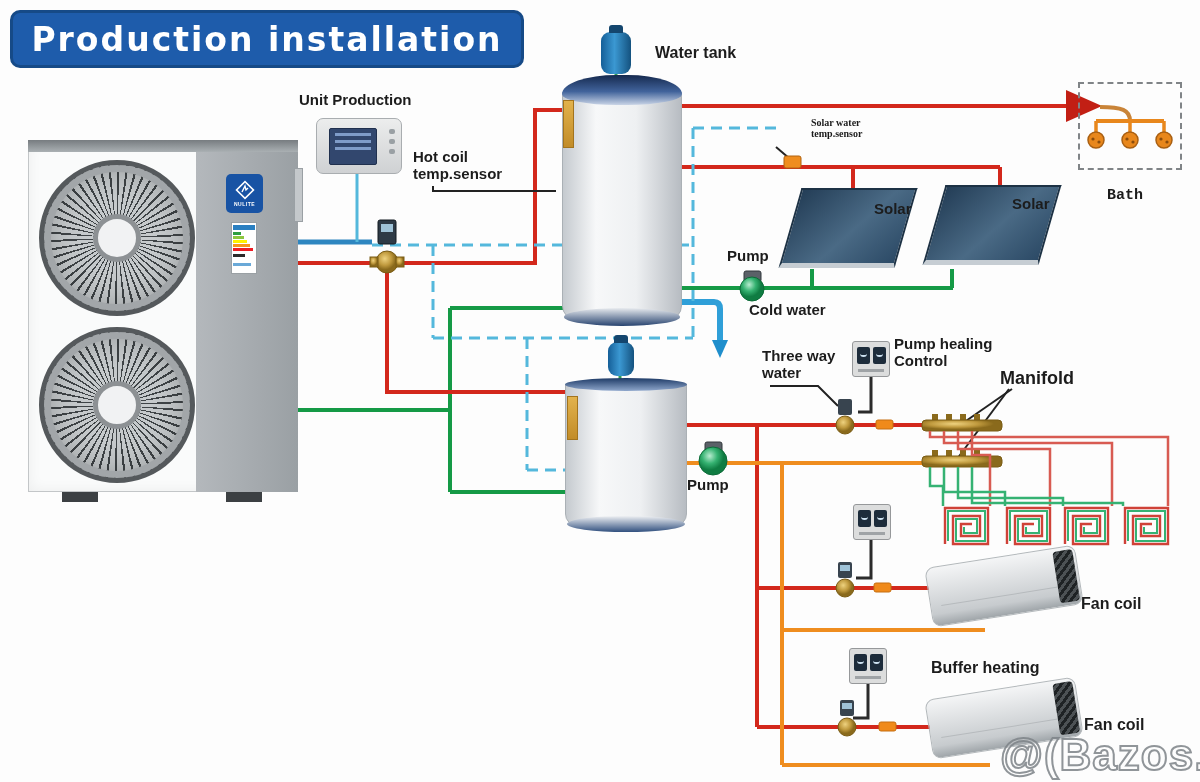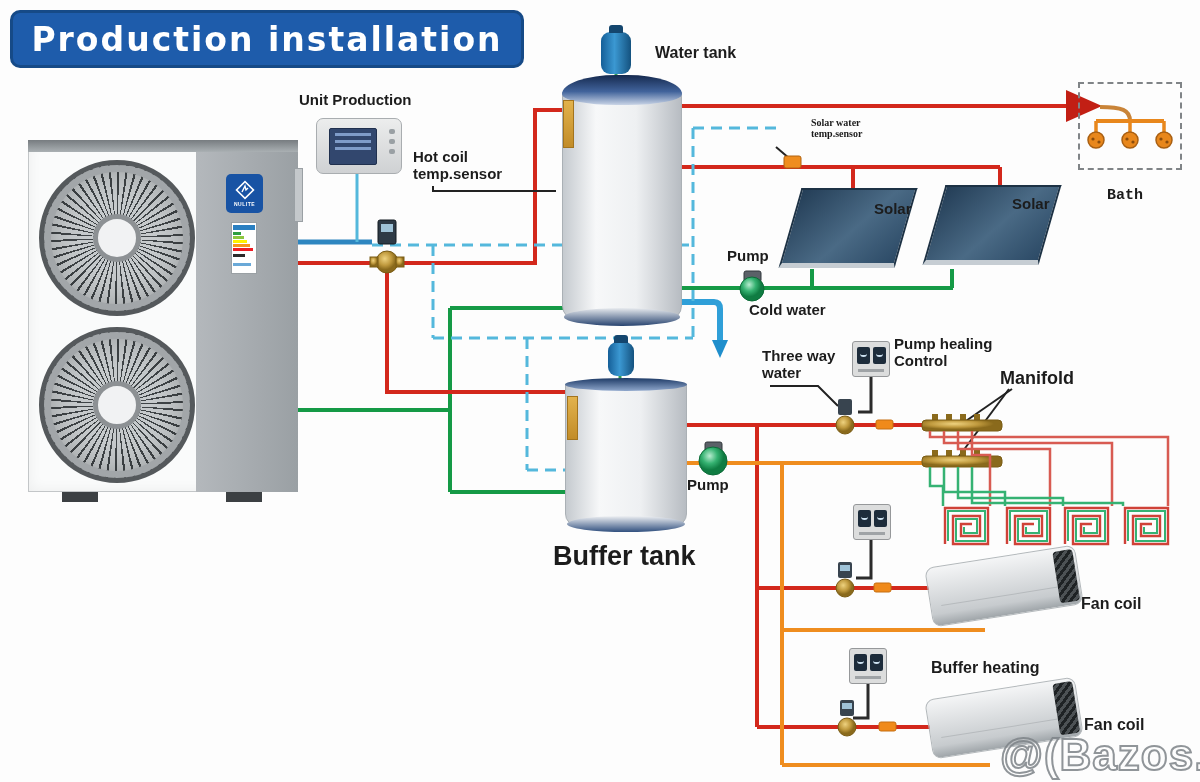--- a/index.html
+++ b/index.html
@@ -384,19 +384,18 @@
   <div class="lbl" style="left:727px;top:248px;font-size:15px;">Pump</div>
   <div class="lbl" style="left:749px;top:302px;font-size:15px;">Cold water</div>
   <div class="lbl" style="left:762px;top:348px;font-size:15px;">
     <span>Three way</span><br><span>water</span>
   </div>
   <div class="lbl" style="left:894px;top:336px;font-size:15px;">
     <span>Pump healing</span><br><span>Control</span>
   </div>
   <div class="lbl" style="left:1000px;top:368px;font-size:18px;">Manifold</div>
   <div class="lbl" style="left:687px;top:477px;font-size:15px;">Pump</div>
-  <div class="lbl" style="left:553px;top:541px;font-size:27px;">Buffer tank</div>
   <div class="lbl" style="left:1081px;top:595px;font-size:16px;">Fan coil</div>
   <div class="lbl" style="left:931px;top:659px;font-size:16px;">Buffer heating</div>
   <div class="lbl" style="left:1084px;top:716px;font-size:16px;">Fan coil</div>
 
   <div class="comp watermark">@(Bazos.sk</div>
 </div>
 
 </body></html>

